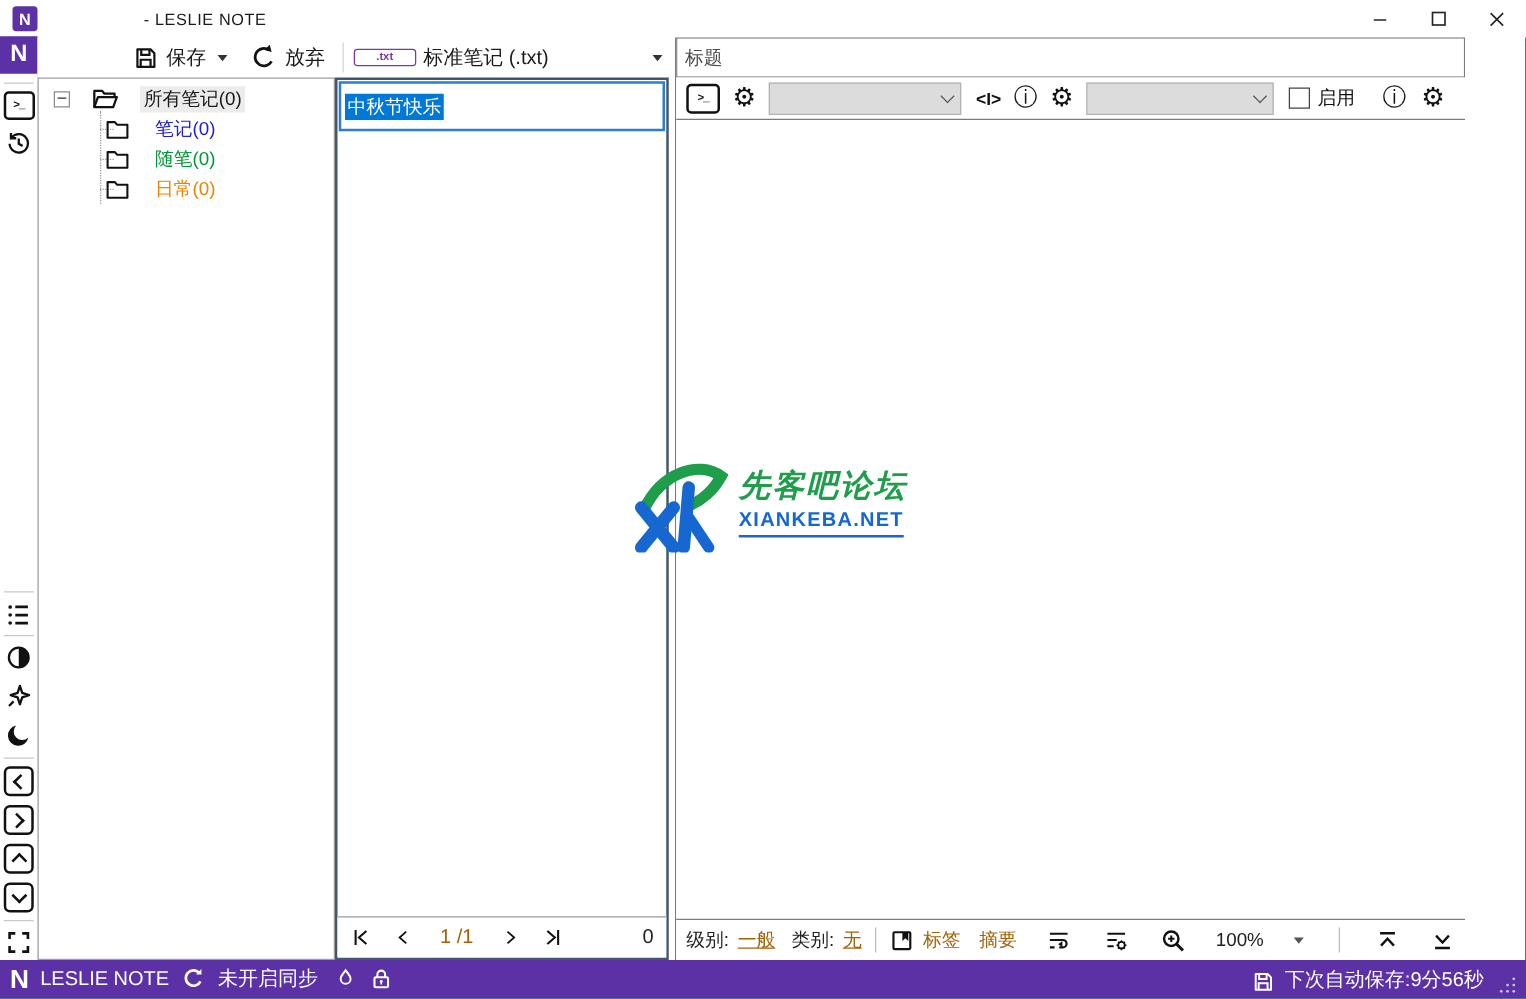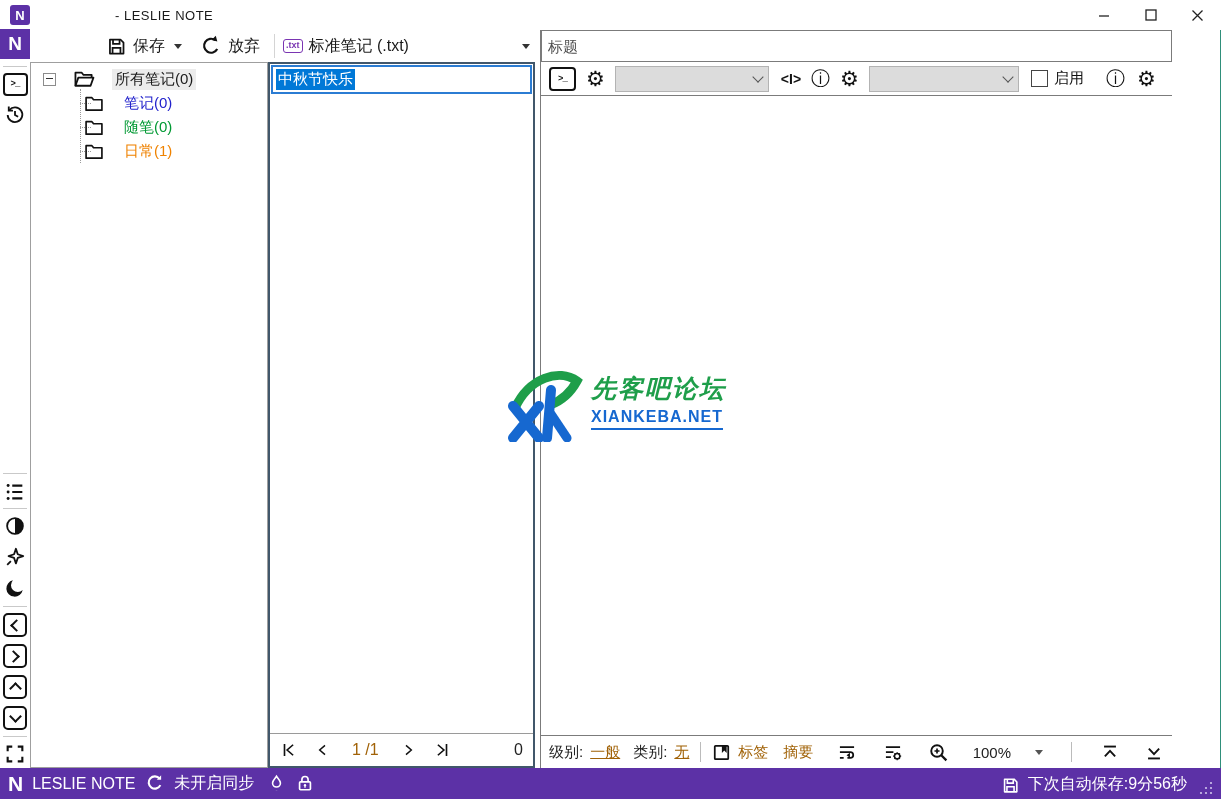--- a/index.html
+++ b/index.html
@@ -24,34 +24,34 @@
     font-size:9px;font-weight:bold;color:#111;display:flex;align-items:center;justify-content:center;letter-spacing:-1px;}
   .chev{display:inline-block;width:7px;height:7px;border-left:2.4px solid #111;border-bottom:2.4px solid #111;}
   .sq{width:20px;height:20px;border:2.2px solid #111;border-radius:5px;display:flex;align-items:center;justify-content:center;}
   .glyph{font-size:21px;color:#111;line-height:1;}
   
   #toolbar{left:30px;top:30px;width:505px;height:32px;display:flex;align-items:center;background:#fff;}
   .tb-item{display:flex;align-items:center;gap:6px;font-size:16px;color:#1a1a1a;}
   .caret{width:0;height:0;border-left:4px solid transparent;border-right:4px solid transparent;border-top:5px solid #333;}
   .vsep{width:1px;height:24px;background:#d4d4d4;margin:0 8px;}
   .txt-badge{border:1.5px solid #7a35b2;color:#7a35b2;border-radius:3px;font-size:9px;font-weight:bold;
-    padding:1px 2px;line-height:1.1;}
+    padding:1px 17px;line-height:1.1;}
   
   #tree{left:30px;top:62px;width:238px;height:706px;border:1px solid #9f9f9f;background:#fff;box-sizing:border-box;}
   .tree-row{height:24px;display:flex;align-items:center;gap:17px;font-size:15px;position:relative;}
   .expander{width:11px;height:11px;border:1px solid #8c8c8c;background:#fff;position:relative;margin-left:12px;}
   .expander::after{content:"";position:absolute;left:2px;right:2px;top:4px;border-top:1px solid #333;}
   .tree-child{margin-left:53px;}
   .tree-label{padding:1px 3px;}
   .hl{background:#ececec;}
   .conn-v{position:absolute;border-left:1px dotted #9a9a9a;}
   .conn-h{position:absolute;border-top:1px dotted #9a9a9a;}
   
   #list{left:268px;top:62px;width:267px;height:706px;border:2px solid #41576b;background:#fff;box-sizing:border-box;}
-  #item-edit{position:absolute;left:1px;top:1px;right:1px;height:29px;border:2px solid #2b7cd3;
+  #item-edit{position:absolute;left:1px;top:1px;right:1px;height:40px;border:2px solid #2b7cd3;
     box-sizing:border-box;display:flex;align-items:center;padding-left:3px;background:#fff;}
   #item-edit .sel{background:#0078d7;color:#fff;font-size:15px;padding:1px 2px;}
   #list-nav{position:absolute;left:0;right:0;bottom:0;height:32px;border-top:1px solid #9a9a9a;
     display:flex;align-items:center;padding:0 10px;gap:16px;background:#fff;}
   #list-nav .pg{font-size:16px;color:#a16207;margin:0 6px;}
   #note-count{margin-left:auto;font-size:16px;color:#222;}
   
   #rp{left:540px;top:30px;width:632px;height:738px;border-left:1px solid #7b7b7b;background:#fff;box-sizing:border-box;}
   #rp-title{position:absolute;left:0;top:0;right:0;height:32px;border:1px solid #7b7b7b;box-sizing:border-box;}
   #rp-title input{width:100%;height:100%;border:0;outline:none;padding:0 6px;font-size:15px;box-sizing:border-box;
@@ -229,21 +229,21 @@
   <div class="tree-row tree-child">
     <svg width="20" height="17" viewBox="0 0 24 20">
       <path d="M2.5 18V3h7l2 2.5h10V18z" fill="none" stroke="#111" stroke-width="2" stroke-linejoin="round"></path>
     </svg>
     <span class="tree-label" style="color: rgb(0, 153, 51); text-align: right;">随笔(0)</span>
   </div>
   <div class="tree-row tree-child">
     <svg width="20" height="17" viewBox="0 0 24 20">
       <path d="M2.5 18V3h7l2 2.5h10V18z" fill="none" stroke="#111" stroke-width="2" stroke-linejoin="round"></path>
     </svg>
-    <span class="tree-label" style="color: rgb(239, 130, 0);">日常(1)</span>
+    <span class="tree-label" style="color: rgb(239, 130, 0);">日常(0)</span>
   </div>
 </div>
 
 <div id="list" class="abs">
   <div id="item-edit">
     <span class="sel">中秋节快乐</span>
   </div>
   <div id="list-nav">
     <svg width="18" height="18" viewBox="0 0 24 24">
       <path d="M6 4v16" stroke="#111" stroke-width="2.2"></path>

